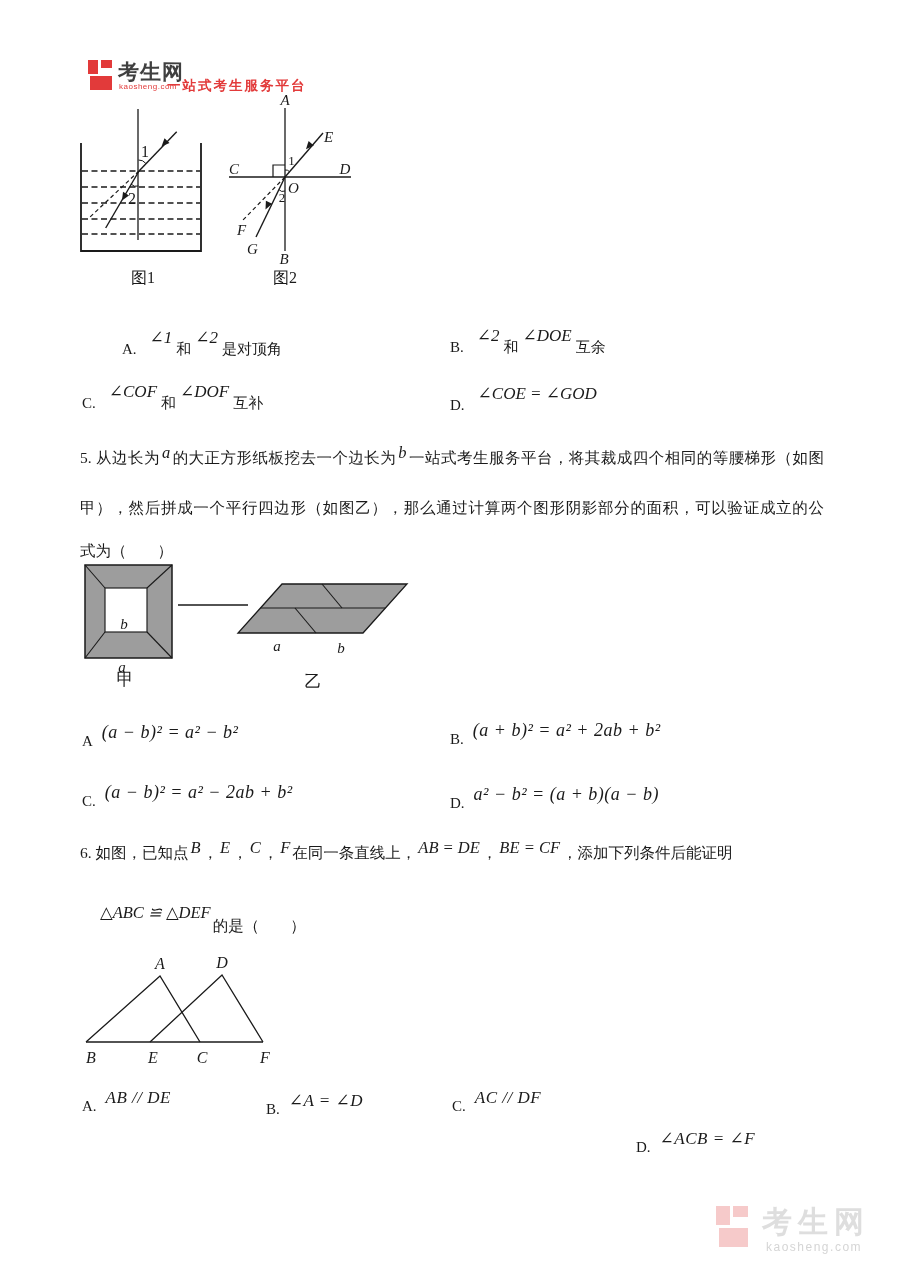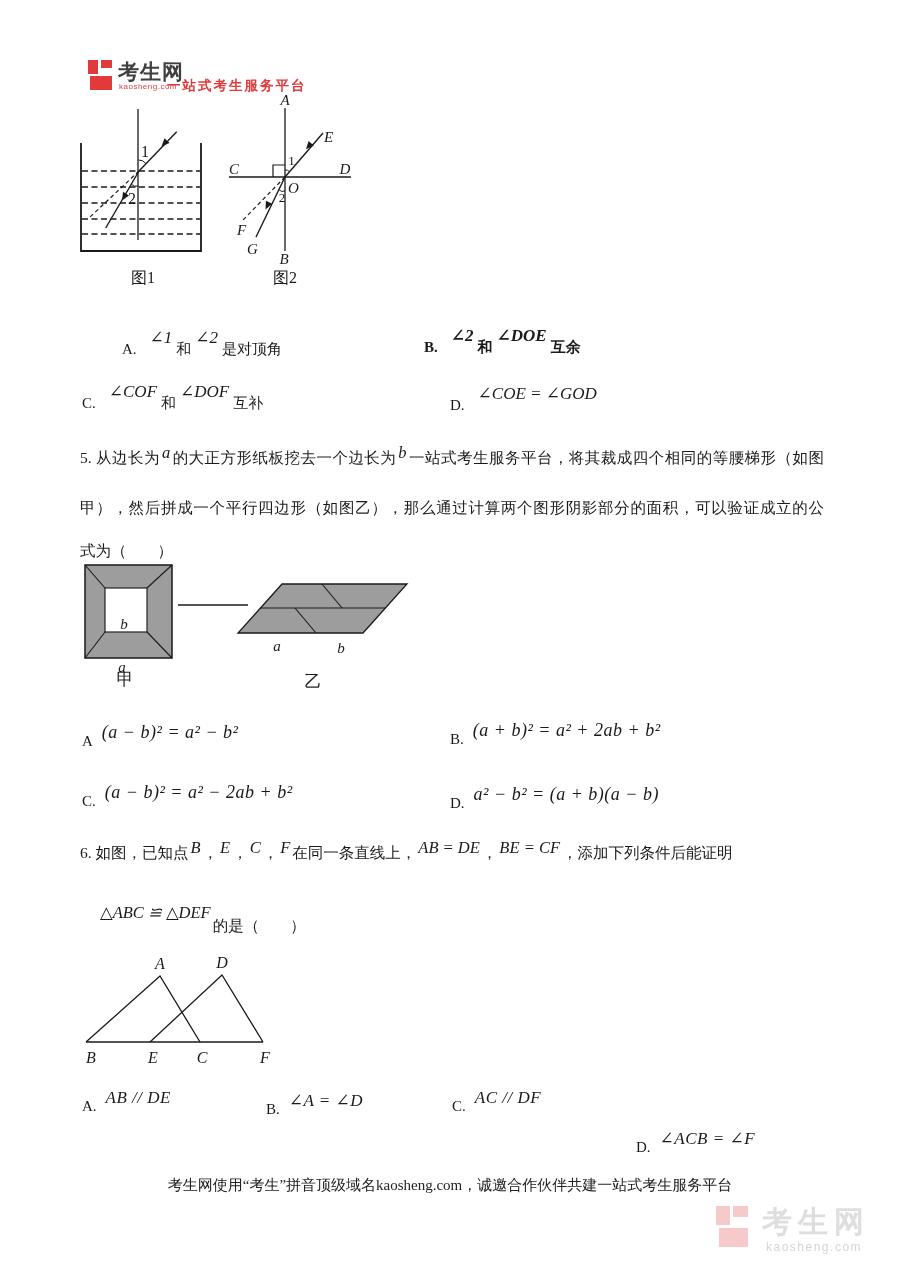--- a/index.html
+++ b/index.html
@@ -101,21 +101,21 @@
     <text x="22" y="161" class="mi">G</text>
     <text x="63" y="100" class="mi">O</text>
     <text x="66.5" y="72" class="cap" text-anchor="middle" style="font-size:13px">1</text>
     <text x="57" y="109" class="cap" text-anchor="middle" style="font-size:13px">2</text>
     <text x="60" y="190" class="cap" text-anchor="middle">图2</text>
   </svg>
 
   <div class="opt" style="left:82px;top:330px;margin-left:40px;">
     <span class="optlabel">A.</span><span><span class="seg-m">∠1</span><span class="seg-zh">和</span><span class="seg-m">∠2</span><span class="seg-zh">是对顶角</span></span>
   </div>
-  <div class="opt" style="left:424px;top:328px;font-weight:bold;">
+  <div class="opt" style="left:450px;top:328px;">
     <span class="optlabel">B.</span><span><span class="seg-m">∠2</span><span class="seg-zh">和</span><span class="seg-m">∠DOE</span><span class="seg-zh">互余</span></span>
   </div>
   <div class="opt" style="left:82px;top:384px;">
     <span class="optlabel">C.</span><span><span class="seg-m">∠COF</span><span class="seg-zh">和</span><span class="seg-m">∠DOF</span><span class="seg-zh">互补</span></span>
   </div>
   <div class="opt" style="left:450px;top:386px;">
     <span class="optlabel">D.</span><span><span class="seg-m">∠COE = ∠GOD</span></span>
   </div>
 
   <div class="para just" style="top:446px;"><span class="seg-zh">5. 从边长为</span><span class="seg-m">a</span><span class="seg-zh">的大正方形纸板挖去一个边长为</span><span class="seg-m">b</span><span class="seg-zh">一站式考生服务平台，将其裁成四个相同的等腰梯形（如图</span></div>
@@ -180,21 +180,20 @@
   <div class="opt" style="left:266px;top:1090px;">
     <span class="optlabel">B.</span><span class="formula f17">∠A = ∠D</span>
   </div>
   <div class="opt" style="left:452px;top:1088px;">
     <span class="optlabel">C.</span><span class="formula f17">AC // DF</span>
   </div>
   <div class="opt" style="left:636px;top:1088px;margin-top:40px;">
     <span class="optlabel">D.</span><span class="formula f17">∠ACB = ∠F</span>
   </div>
 
-  <div class="footer">考生网使用“考生”拼音顶级域名kaosheng.com，诚邀合作伙伴共建一站式考生服务平台</div>
 
   <div class="abs" style="left:716px;top:1206px;width:34px;height:44px;">
     <div class="wm-block" style="left:0;top:0;width:14px;height:19px;"></div>
     <div class="wm-block" style="left:17px;top:0;width:15px;height:11px;"></div>
     <div class="wm-block" style="left:3px;top:22px;width:29px;height:19px;"></div>
   </div>
   <div class="wm-name" style="left:762px;top:1202px;">考生网</div>
   <div class="wm-domain" style="left:766px;top:1240px;">kaosheng.com</div>
 
 </div>

